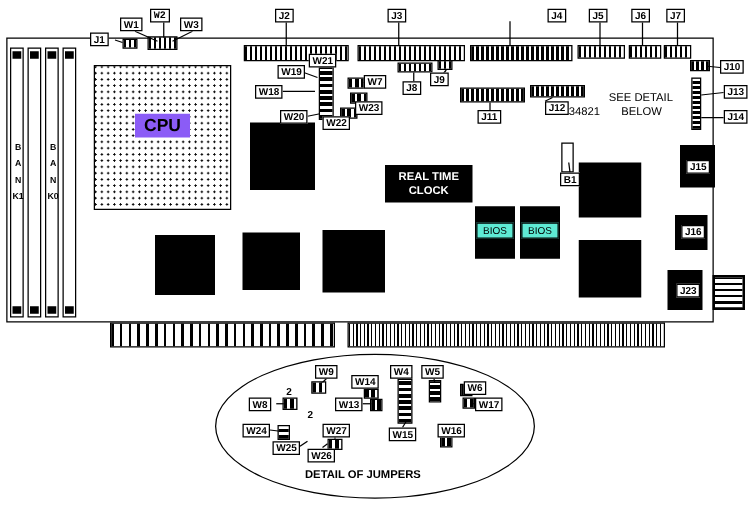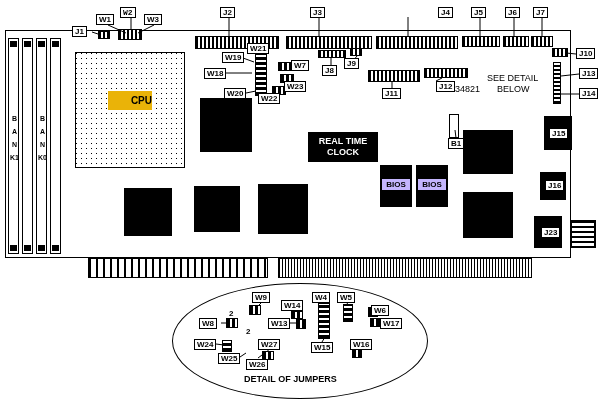--- a/index.html
+++ b/index.html
@@ -38,31 +38,31 @@
   .bank {
     position:absolute; width:9px; font-size:7px; font-weight:bold; line-height:13px;
     word-break:break-all; text-align:center; z-index:3; color:#000;
   }
   .cpu {
     position:absolute; left:75px; top:52px; width:110px; height:116px; border:1px solid #000;
     background-image:radial-gradient(#000 0.8px, rgba(0,0,0,0) 0.9px);
     background-size:5px 5px; background-position:3px 3px; z-index:2;
   }
   .cpu-label {
-    position:absolute; left:108px; top:91px; width:44px; height:19px; background:#eab308;
-    font-size:10px; font-weight:bold; text-align:right; line-height:19px; z-index:3;
+    position:absolute; left:108px; top:91px; width:44px; height:19px; background:#8b5cf6;
+    font-size:14px; font-weight:bold; text-align:center; line-height:19px; z-index:3;
   }
   .rtc {
     position:absolute; left:308px; top:132px; width:70px; height:30px; background:#000;
     color:#fff; text-align:center; font-size:9px; font-weight:bold; line-height:11px;
     padding-top:4px; z-index:3;
   }
   .bios-lbl {
-    position:absolute; width:30px; height:13px; background:#c4b5fd; border:1px solid #000;
-    font-size:8px; font-weight:bold; text-align:center; line-height:11px; z-index:4;
+    position:absolute; width:30px; height:13px; background:#5eead4; border:1px solid #000;
+    font-size:8px; font-weight:normal; text-align:center; line-height:11px; z-index:4;
   }
   .comb-l {
     position:absolute; left:88px; top:258px; width:180px; height:20px; border:1px solid #000; z-index:2;
     background:repeating-linear-gradient(90deg,#000 0 2px,#fff 2px 7px);
   }
   .comb-r {
     position:absolute; left:278px; top:258px; width:254px; height:20px; border:1px solid #000; z-index:2;
     background:repeating-linear-gradient(90deg,#000 0 1px,#fff 1px 3px);
   }
   .din {

